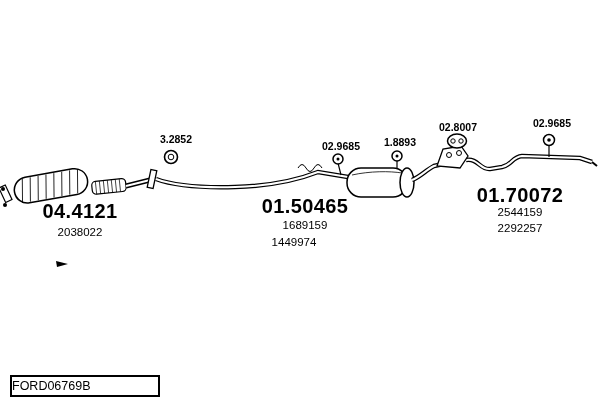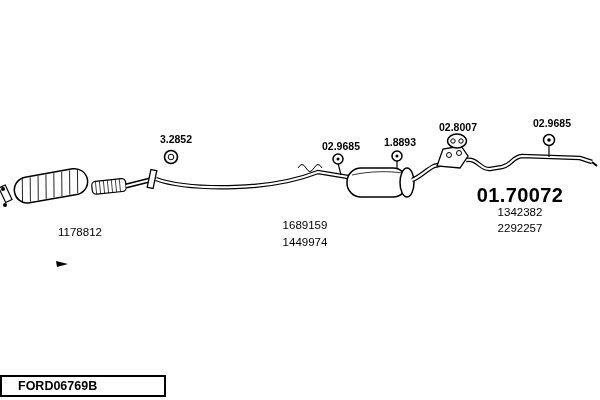--- a/index.html
+++ b/index.html
@@ -5,23 +5,23 @@
   html,body{margin:0;padding:0;background:#fff;}
   #canvas{
     position:relative;width:600px;height:400px;background:#ffffff;
     font-family:"Liberation Sans",sans-serif;color:#000;overflow:hidden;
   }
   .lbl{position:absolute;transform:translateX(-50%);white-space:nowrap;text-align:center;}
   .mount-code{font-size:10.5px;font-weight:bold;}
   .part-code{font-size:20px;font-weight:bold;letter-spacing:.4px;}
   .part-num{font-size:11.5px;}
   .plate{
-    position:absolute;left:0;top:375px;width:146px;height:18px;
+    position:absolute;left:10px;top:375px;width:146px;height:18px;
     border:2px solid #000;display:flex;align-items:center;
-    padding-left:16px;font-size:12.5px;font-weight:bold;background:#fff;
+    padding-left:0;font-size:12.5px;font-weight:normal;background:#fff;
   }
   svg{position:absolute;left:0;top:0;}
 </style>
 </head>
 <body>
 
 <div id="canvas">
 
   <svg width="600" height="400" viewBox="0 0 600 400">
 
@@ -108,26 +108,28 @@
       <path d="M56,261 L68,264 L57,267 Z" fill="#000"></path>
     </g>
   </svg>
 
   <div class="lbl mount-code" style="left:176px;top:133px">3.2852</div>
   <div class="lbl mount-code" style="left:341px;top:140px">02.9685</div>
   <div class="lbl mount-code" style="left:400px;top:136px">1.8893</div>
   <div class="lbl mount-code" style="left:458px;top:121px">02.8007</div>
   <div class="lbl mount-code" style="left:552px;top:117px">02.9685</div>
 
-  <div class="lbl part-num" style="left:80px;top:226px">1178812</div>
+  <div class="lbl part-code" style="left:80px;top:200px">04.4121</div>
+  <div class="lbl part-num" style="left:80px;top:226px">2038022</div>
 
+  <div class="lbl part-code" style="left:305px;top:195px">01.50465</div>
   <div class="lbl part-num" style="left:305px;top:219px">1689159</div>
-  <div class="lbl part-num" style="left:305px;top:236px">1449974</div>
+  <div class="lbl part-num" style="left:294px;top:236px">1449974</div>
 
   <div class="lbl part-code" style="left:520px;top:184px">01.70072</div>
-  <div class="lbl part-num" style="left:520px;top:206px">1342382</div>
+  <div class="lbl part-num" style="left:520px;top:206px">2544159</div>
   <div class="lbl part-num" style="left:520px;top:222px">2292257</div>
 
   <div class="plate">
     <span>FORD06769B</span>
   </div>
 
 </div>
 
 </body></html>

